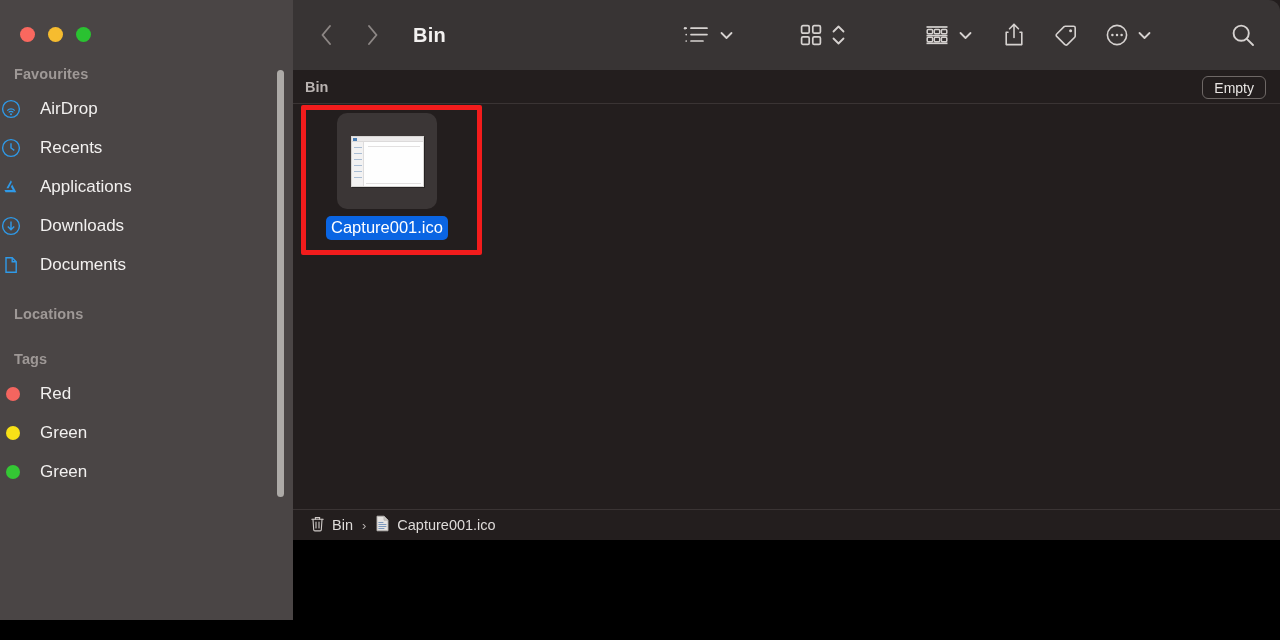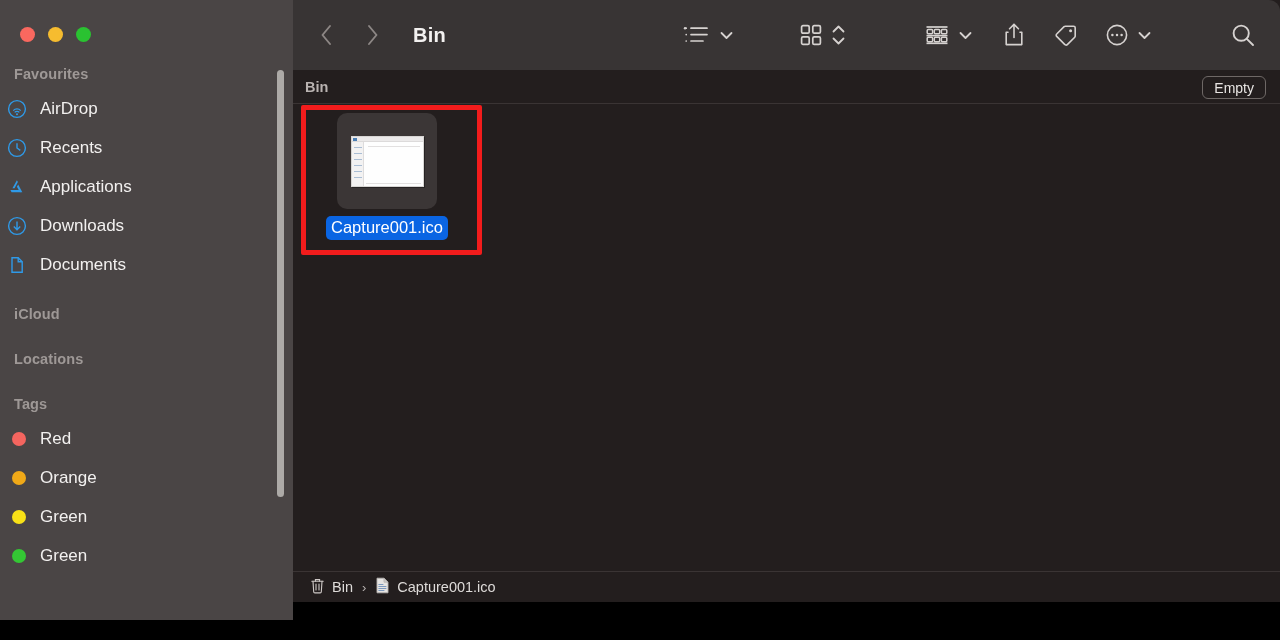--- a/index.html
+++ b/index.html
@@ -36,23 +36,23 @@
 
   .sb-scroll { padding-top:16px; }
   .sb-header {
     font-size:14.5px; font-weight:700;
     color:#9e9896;
     padding:8px 0 7px 14px;
     letter-spacing:.1px;
   }
   .sb-item {
     display:flex; align-items:center;
-    gap:12px;
+    gap:18px;
     height:39px;
-    padding-left:6px;
+    padding-left:0;
     color:#f2f0ef;
     font-size:17px;
   }
   .sb-icon {
     width:22px; height:22px;
     flex:0 0 22px;
     display:flex; align-items:center; justify-content:center;
   }
   .sb-icon svg { display:block; }
   .tag-dot {
@@ -67,21 +67,21 @@
     top:70px; left:277px;
     width:7px; height:427px;
     background:#adaaa7;
     border-radius:4px;
   }
 
   
   .main {
     position:relative;
     flex:1 1 auto;
-    height:602px;
+    height:540px;
     background:#231e1e;
     display:flex; flex-direction:column;
     overflow:hidden;
   }
 
   
   .toolbar {
     position:relative;
     height:70px;
     flex:0 0 70px;
@@ -285,40 +285,33 @@
       <div class="sb-item">
         <span class="sb-icon">
           <svg width="20" height="20" viewBox="0 0 20 20" fill="none" stroke="#2f9ae8" stroke-width="1.4">
             <path d="M5 2.8h6.2l4 4v10.4H5z"></path>
             <path d="M11.2 2.8v4h4"></path>
           </svg>
         </span>
         <span class="sb-label">Documents</span>
       </div>
 
-      <div class="sb-header" style="padding-top:22px;">iCloud</div>
 
       <div class="sb-header" style="padding-top:22px;">Locations</div>
 
 
       <div class="sb-header" style="padding-top:22px;">Tags</div>
 
       <div class="sb-item">
         <span class="sb-icon">
           <span class="tag-dot" style="background:#f4655f"></span>
         </span>
         <span class="sb-label">Red</span>
       </div>
 
-      <div class="sb-item">
-        <span class="sb-icon">
-          <span class="tag-dot" style="background:#f0a918"></span>
-        </span>
-        <span class="sb-label">Orange</span>
-      </div>
 
       <div class="sb-item">
         <span class="sb-icon">
           <span class="tag-dot" style="background:#f8e117"></span>
         </span>
         <span class="sb-label">Green</span>
       </div>
 
       <div class="sb-item">
         <span class="sb-icon">

